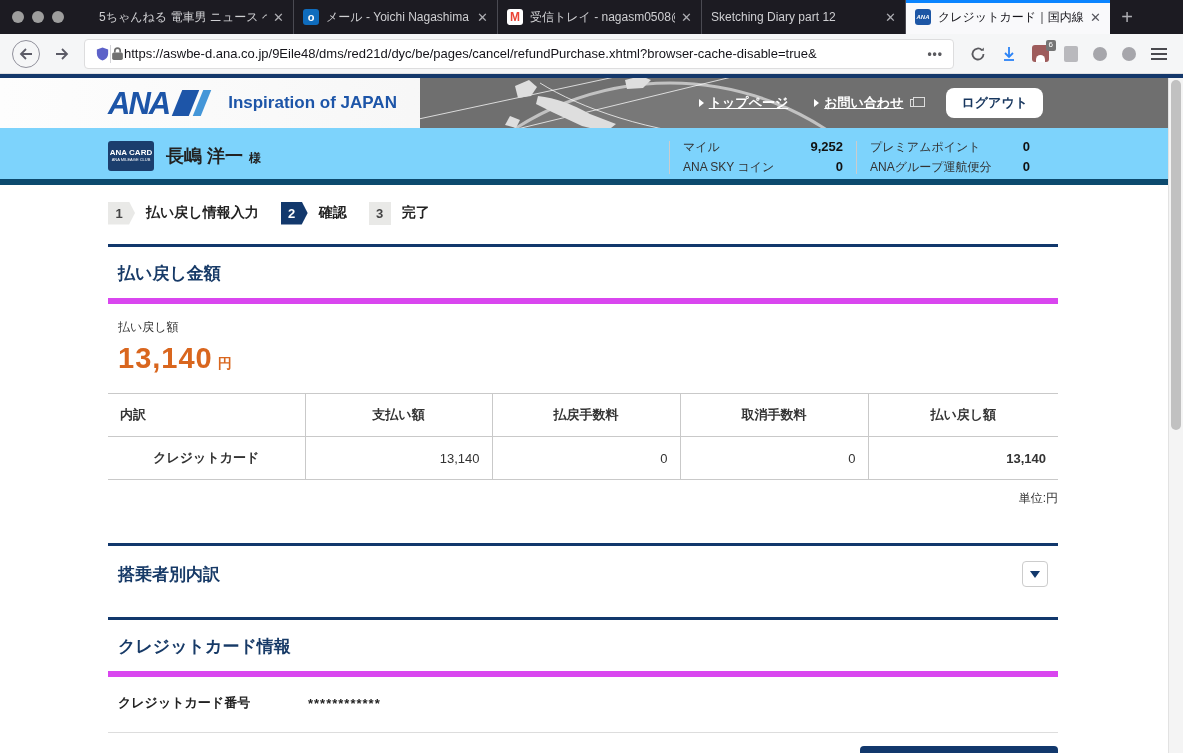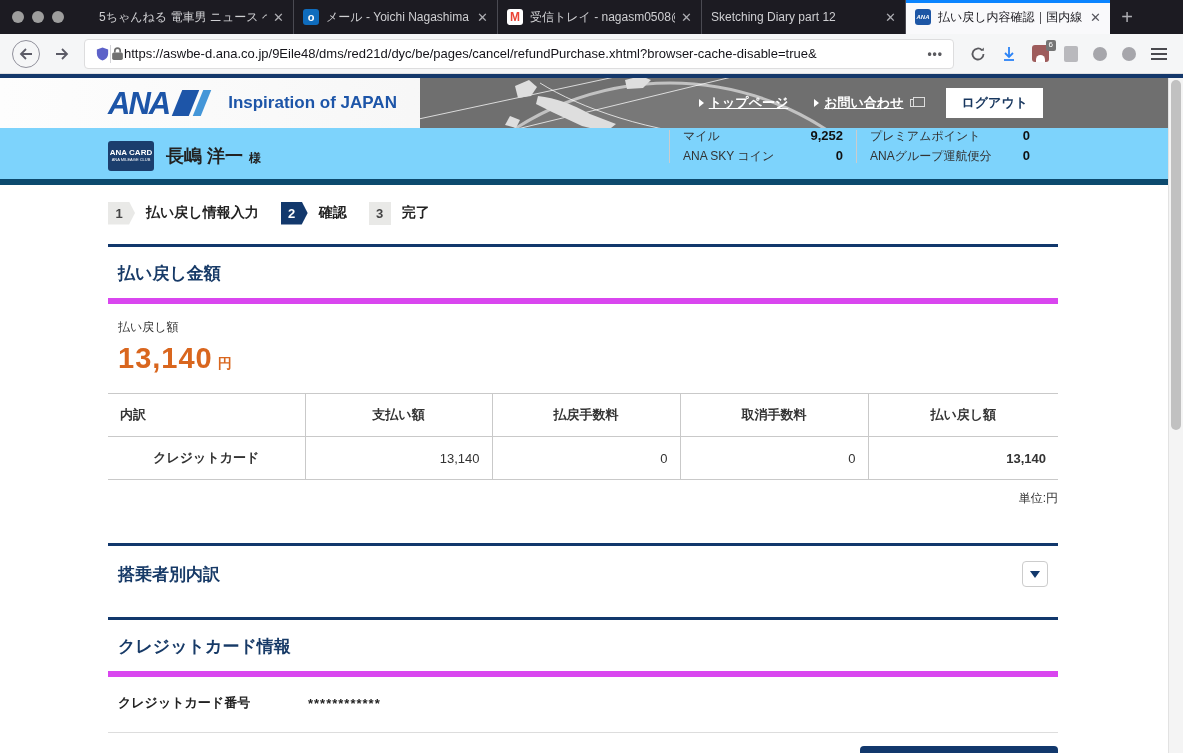--- a/index.html
+++ b/index.html
@@ -51,29 +51,29 @@
   .slash { display:inline-block; transform:skewX(-22deg); height:26px; margin-left:8px; }
   .slash.s1 { width:17px; background:#1d55a8; }
   .slash.s2 { width:8px; background:#4496d8; margin-left:4px; }
   .tagline { margin-left:22px; font-size:17px; font-weight:bold; color:#1d55a8; }
   .hdr-nav { position:absolute; right:125px; top:0; height:50px; display:flex; align-items:center; gap:26px; z-index:2; }
   .hdr-link { display:flex; align-items:center; gap:5px; color:#fff; font-size:13px; font-weight:bold; cursor:pointer; }
   .hdr-link .txt { text-decoration:underline; }
   .tri-right { width:0; height:0; border-left:5px solid #fff; border-top:4px solid transparent; border-bottom:4px solid transparent; }
   .extlink { width:10px; height:8px; border:1px solid #ddd; position:relative; margin-left:2px; }
   .extlink::after { content:""; position:absolute; left:2px; top:-3px; width:10px; height:8px; border:1px solid #ddd; background:#6f6f6f; }
-  .logout { background:#fff; color:#17365e; font-size:13px; font-weight:bold; border:none; border-radius:0; padding:6px 15px; cursor:pointer; }
+  .logout { background:#fff; color:#17365e; font-size:13px; font-weight:bold; border:none; border-radius:8px; padding:6px 15px; cursor:pointer; }
 
   .userbar { position:absolute; top:128px; left:0; width:1168px; height:57px; background:#7dd3fc; border-bottom:6px solid #0c4a6e; }
   .cardbadge { position:absolute; left:108px; top:13px; width:46px; height:30px; background:#1b3e6d; border-radius:3px; color:#fff; display:flex; flex-direction:column; align-items:center; justify-content:center; line-height:1.1; }
   .cardbadge .l1 { font-size:8px; font-weight:bold; }
   .cardbadge .l2 { font-size:4px; }
   .username { position:absolute; left:166px; top:16px; font-size:18px; font-weight:bold; color:#222; }
   .honor { font-size:12px; margin-left:6px; }
-  .stats { position:absolute; right:125px; top:0; display:flex; }
+  .stats { position:absolute; right:125px; top:11px; display:flex; }
   .statdiv { width:1px; background:#ccc; margin:2px 0; }
   .statcol { display:flex; flex-direction:column; justify-content:center; gap:3px; padding:0 13px; }
   .statrow { display:flex; justify-content:space-between; width:160px; font-size:12px; color:#333; }
   .statrow .val { font-weight:bold; font-size:13px; color:#111; }
 
   .main { position:absolute; left:108px; top:199px; width:950px; }
 
   
   .steps { display:flex; align-items:center; gap:22px; height:28px; }
   .step { display:flex; align-items:center; gap:11px; }
@@ -145,21 +145,21 @@
         <span class="favicon fav-gmail">M</span>
         <span class="title">受信トレイ - nagasm0508@g</span>
         <span class="close">✕</span>
       </div>
       <div class="tab">
         <span class="title">Sketching Diary part 12</span>
         <span class="close">✕</span>
       </div>
       <div class="tab active">
         <span class="favicon fav-ana">ANA</span>
-        <span class="title">払い戻し内容確認｜国内線</span>
+        <span class="title">クレジットカード｜国内線</span>
         <span class="close">✕</span>
       </div>
       <div class="newtab">+</div>
     </div>
   </div>
 
   <div class="toolbar">
     <div class="navbtn backcircle">
       <svg width="14" height="12" viewBox="0 0 14 12">
           <path d="M7 1 L2 6 L7 11 M2 6 H13" stroke="#5b5b66" stroke-width="1.8" fill="none"></path>

